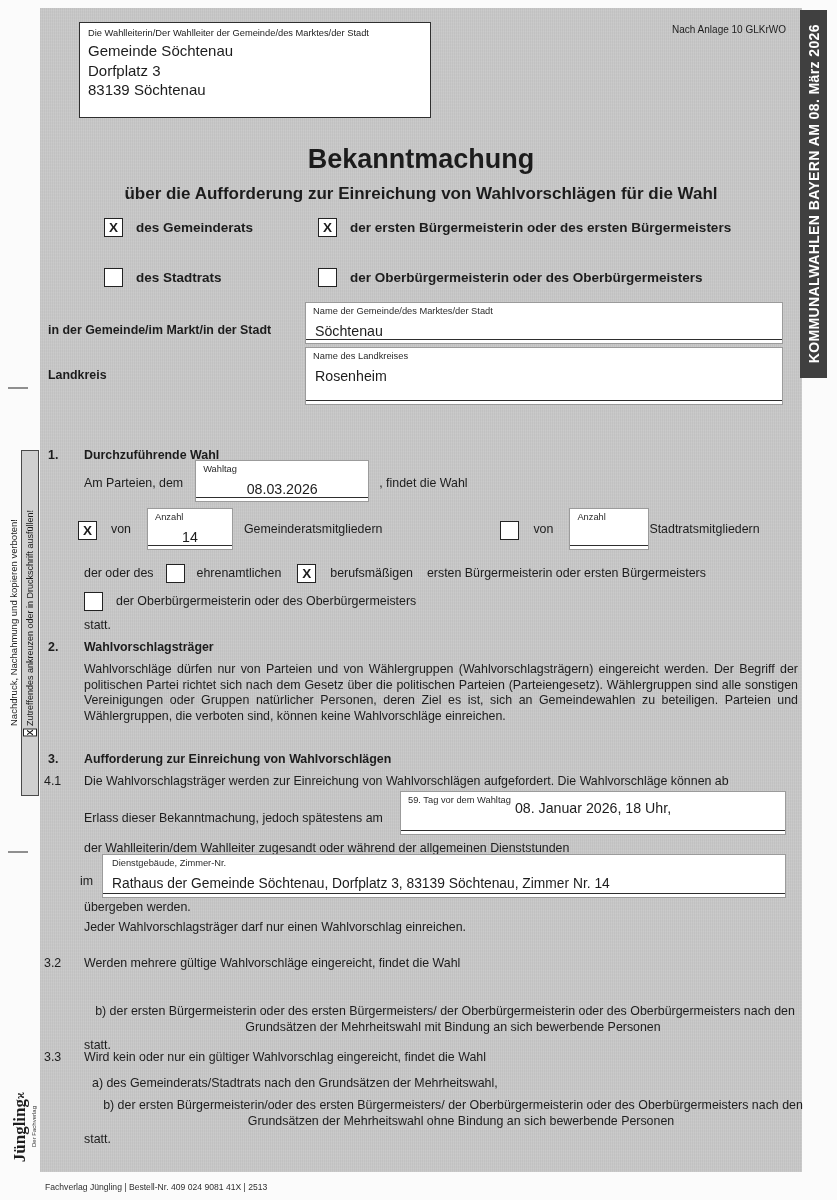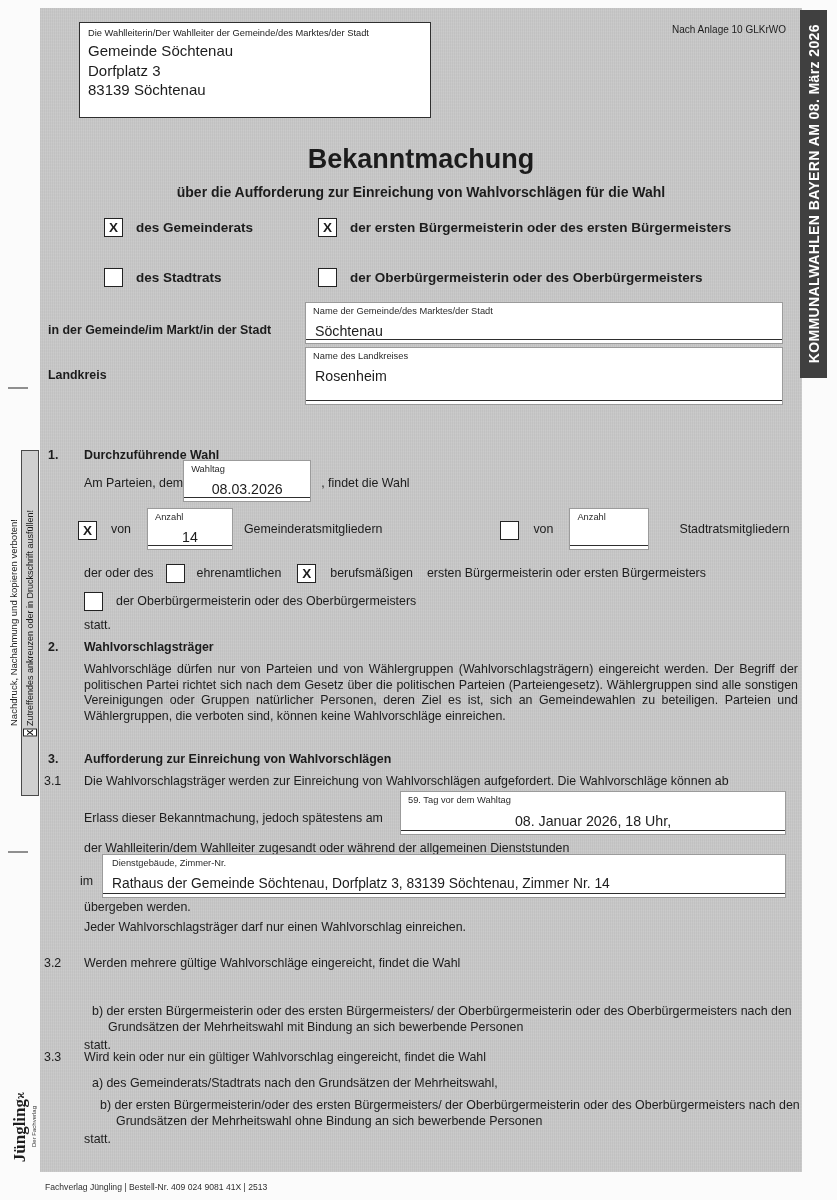--- a/index.html
+++ b/index.html
@@ -1,39 +1,39 @@
 <!DOCTYPE html>
 <html><head>
 <meta charset="utf-8">
 <style>
   * { margin:0; padding:0; box-sizing:border-box; }
   html,body { width:837px; height:1200px; }
   body { position:relative; background:#fbfbfb; font-family:"Liberation Sans","DejaVu Sans",sans-serif; color:#1c1c1c; overflow:hidden; }
 
-  .abs { position:absolute; }
+  .abs { position:absolute;text-align:center; }
   .t { font-size:12.4px; line-height:15.6px; white-space:nowrap; }
   .wrap { white-space:normal; }
   .b { font-weight:bold; }
   .hang { padding-left:16px; text-indent:-16px; }
 
   .page { position:absolute; left:40px; top:8px; width:762px; height:1164px;
     background-color:#c8c8c8;
     background-image:
       repeating-linear-gradient(0deg, rgba(255,255,255,.05) 0 1px, transparent 1px 3px),
       repeating-linear-gradient(90deg, rgba(0,0,0,.035) 0 1px, transparent 1px 2px);
   }
 
   .sender { position:absolute; left:15px; top:14px; width:352px; height:96px; background:#fff; border:1.5px solid #2f2f2f; padding:5px 8px;margin-left:24px; }
   .sender .slbl { font-size:9.3px; color:#222; margin-bottom:3px; white-space:nowrap; }
   .sender .sline { font-size:15px; line-height:19.5px; white-space:nowrap; }
 
   .stamp { position:absolute; right:16px; top:16px; font-size:10px; }
 
   .title { position:absolute; top:136px; left:0; right:0; text-align:center; font-size:27px; font-weight:bold; }
-  .subtitle { position:absolute; top:176px; left:0; right:0; text-align:center; font-size:14px; font-weight:bold; }
+  .subtitle { position:absolute; top:176px; left:0; right:0; text-align:center; font-size:17px; font-weight:bold; }
 
   .cb { display:inline-flex; width:19px; height:19px; border:1.7px solid #222; background:#fff; align-items:center; justify-content:center; font-size:13.5px; font-weight:bold; flex:0 0 auto; }
   .optlbl { font-size:13.5px; font-weight:bold; white-space:nowrap; }
   .choice { position:absolute; display:flex; align-items:center; gap:13px; }
 
   .box { position:absolute; background:#fff; border:1px solid #9b9b9b; }
   .boxf { position:relative; background:#fff; border:1px solid #9b9b9b; flex:0 0 auto; }
   .lbl { position:absolute; left:7px; top:3px; font-size:9.3px; color:#2a2a2a; white-space:nowrap; }
   .val { position:absolute; left:9px; top:20px; font-size:14.2px; white-space:nowrap; }
   .val.ctr { left:0; right:0; text-align:center; }
@@ -112,21 +112,21 @@
     <span class="val">Rosenheim</span>
     <span class="rule"></span>
   </div>
 
 
   <div class="abs t b" style="left:8px; top:440px;">1.</div>
   <div class="abs t b" style="left:44px; top:440px;">Durchzuführende Wahl</div>
 
   <div class="flexrow fe" style="left:44px; top:452px;">
     <span class="t" style="margin-bottom:10px;">Am Parteien, dem</span>
-    <span class="boxf" style="width:128px; height:42px; padding-left:36px;">
+    <span class="boxf" style="width:174px; height:42px; margin-left:12px;padding-left:36px;">
       <span class="lbl">Wahltag</span>
       <span class="val ctr">08.03.2026</span>
       <span class="rule"></span>
     </span>
     <span class="t" style="margin-left:10px; margin-bottom:10px;">, findet die Wahl</span>
   </div>
 
   <div class="flexrow fe" style="left:38px; top:500px;">
     <span class="cb" style="margin-bottom:10px;">X</span>
     <span class="t" style="margin-left:14px; margin-bottom:12px;">von</span>
@@ -136,21 +136,21 @@
       <span class="rule"></span>
     </span>
     <span class="t" style="margin-left:11px; margin-bottom:12px;">Gemeinderatsmitgliedern</span>
     <span class="cb" style="margin-left:118px; margin-bottom:10px;"></span>
     <span class="t" style="margin-left:14px; margin-bottom:12px;">von</span>
     <span class="boxf" style="width:80px; height:42px; margin-left:16px;">
       <span class="lbl">Anzahl</span>
       <span class="val ctr"></span>
       <span class="rule"></span>
     </span>
-    <span class="t" style="margin-left:30px; margin-bottom:12px;">Stadtratsmitgliedern</span>
+    <span class="t" style="margin-left:0; margin-bottom:12px;">Stadtratsmitgliedern</span>
   </div>
 
   <div class="flexrow fc" style="left:44px; top:556px;">
     <span class="t">der oder des</span>
     <span class="cb" style="margin-left:12px;"></span>
     <span class="t" style="margin-left:12px;">ehrenamtlichen</span>
     <span class="cb" style="margin-left:16px;">X</span>
     <span class="t" style="margin-left:14px;">berufsmäßigen</span>
     <span class="t" style="margin-left:14px;">ersten Bürgermeisterin oder ersten Bürgermeisters</span>
   </div>
@@ -162,26 +162,26 @@
 
   <div class="abs t" style="left:44px; top:610px;">statt.</div>
 
   <div class="abs t b" style="left:8px; top:632px;">2.</div>
   <div class="abs t b" style="left:44px; top:632px;">Wahlvorschlagsträger</div>
   <div class="abs t wrap just" style="left:44px; top:654px; width:714px;">Wahlvorschläge dürfen nur von Parteien und von Wählergruppen (Wahlvorschlagsträgern) eingereicht werden. Der Begriff der politischen Partei richtet sich nach dem Gesetz über die politischen Parteien (Parteiengesetz). Wählergruppen sind alle sonstigen Vereinigungen oder Gruppen natürlicher Personen, deren Ziel es ist, sich an Gemeindewahlen zu beteiligen. Parteien und Wählergruppen, die verboten sind, können keine Wahlvorschläge einreichen.</div>
 
   <div class="abs t b" style="left:8px; top:744px;">3.</div>
   <div class="abs t b" style="left:44px; top:744px;">Aufforderung zur Einreichung von Wahlvorschlägen</div>
 
-  <div class="abs t" style="left:4px; top:766px;">3.1</div>
+  <div class="abs t" style="left:4px; top:766px;">4.1</div>
   <div class="abs t" style="left:44px; top:766px;">Die Wahlvorschlagsträger werden zur Einreichung von Wahlvorschlägen aufgefordert. Die Wahlvorschläge können ab</div>
 
   <div class="box" style="left:360px; top:783px; width:386px; height:44px;">
     <span class="lbl">59. Tag vor dem Wahltag</span>
-    <span class="val ctr" style="top:21px;text-align:center;">08. Januar 2026, 18 Uhr,</span>
+    <span class="val ctr" style="top:8px;text-align:center;">08. Januar 2026, 18 Uhr,</span>
     <span class="rule"></span>
   </div>
   <div class="abs t" style="left:44px; top:803px;">Erlass dieser Bekanntmachung, jedoch spätestens am</div>
   <div class="abs t" style="left:44px; top:833px;">der Wahlleiterin/dem Wahlleiter zugesandt oder während der allgemeinen Dienststunden</div>
 
   <div class="abs t" style="left:40px; top:866px;">im</div>
   <div class="box" style="left:62px; top:846px; width:684px; height:44px;">
     <span class="lbl" style="left:9px;">Dienstgebäude, Zimmer-Nr.</span>
     <span class="val" style="left:9px; top:21px; font-size:13.8px;">Rathaus der Gemeinde Söchtenau, Dorfplatz 3, 83139 Söchtenau, Zimmer Nr. 14</span>
     <span class="rule"></span>

